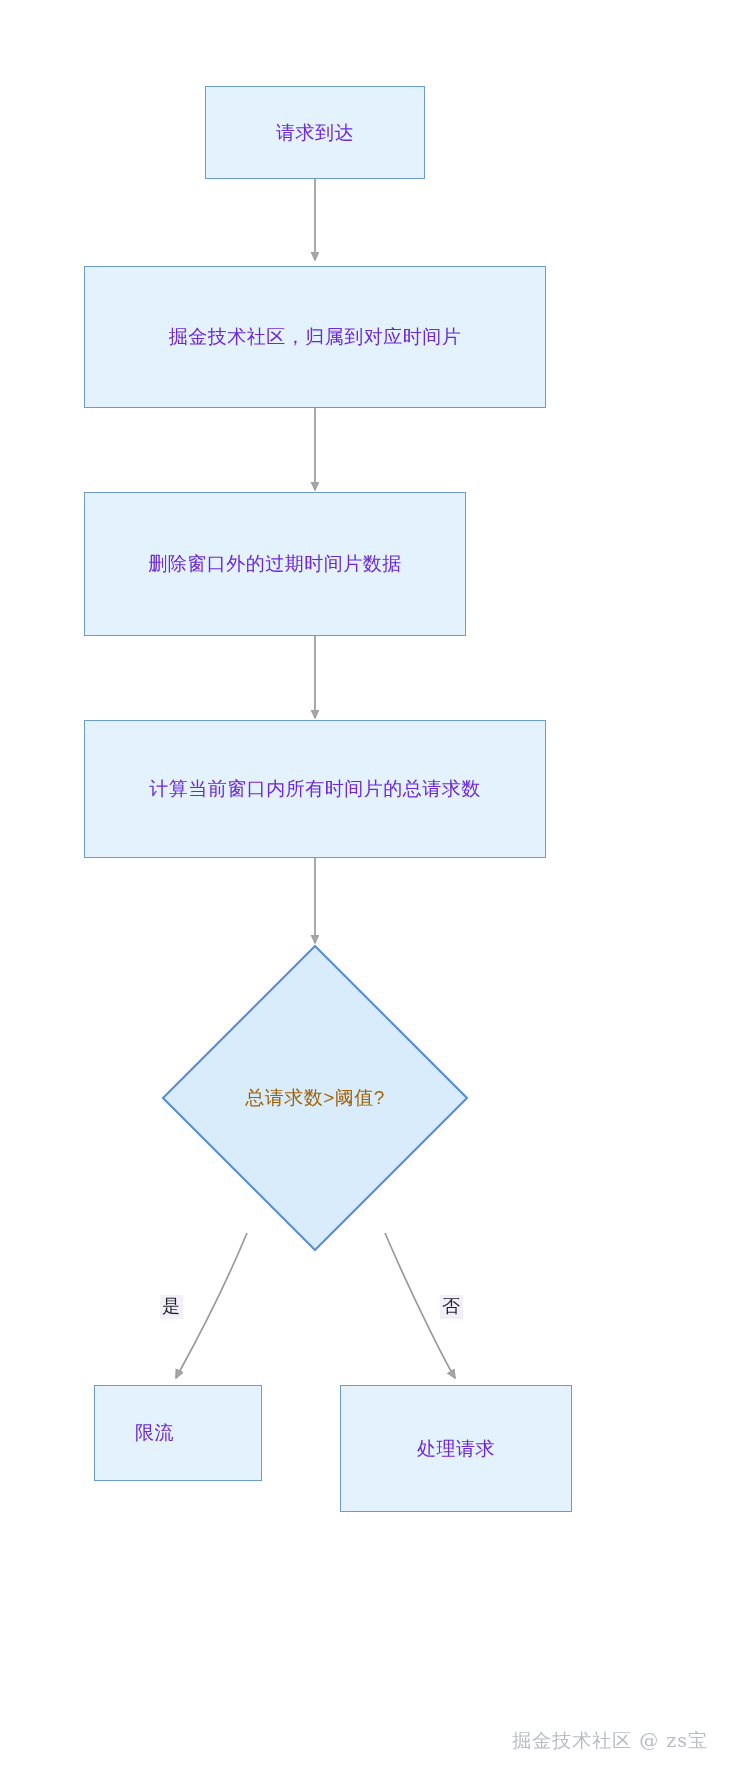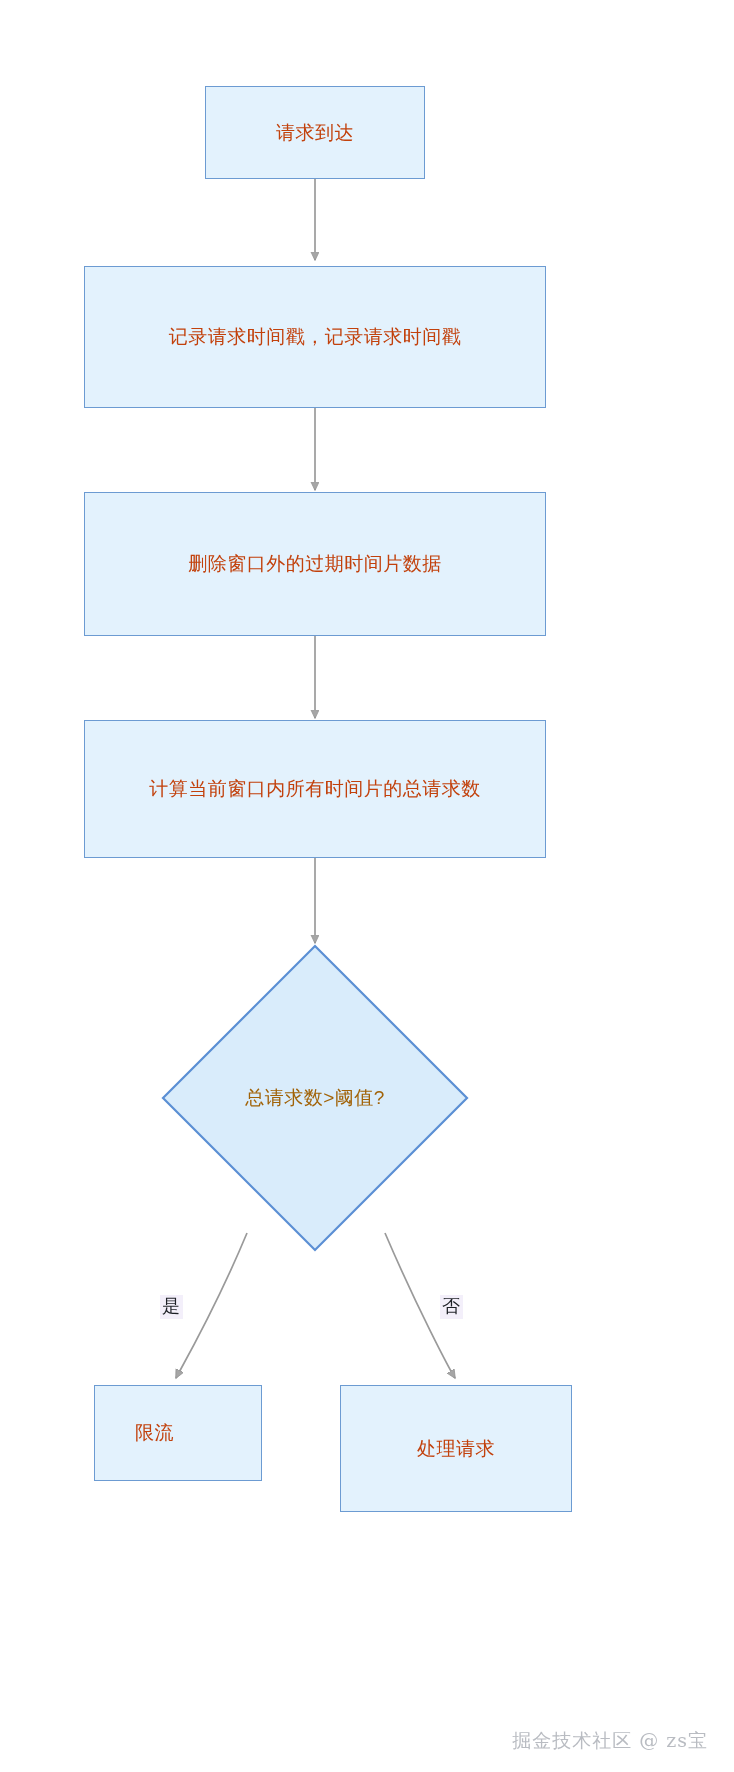--- a/index.html
+++ b/index.html
@@ -31,21 +31,21 @@
   }
   .node-box {
     position: absolute;
     box-sizing: border-box;
     background: #e3f2fd;
     border: 1.6px solid #6c9bd2;
     display: flex;
     align-items: center;
     justify-content: center;
     text-align: center;
-    color: #c2410c;
+    color: #6d28d9;
     font-size: 19px;
     line-height: 1.55;
     letter-spacing: 0.5px;
     padding: 0 18px;
   }
   .node-label {
     display: block;
     width: 100%;
   }
   .diamond-wrap {
@@ -114,24 +114,24 @@
     <path d="M 247,1233 C 215,1310 180,1370 176,1378" fill="none" stroke="#9a9a9a" stroke-width="1.7" marker-end="url(#arrowhead)"></path>
 
     <path d="M 385,1233 C 418,1310 450,1370 455,1378" fill="none" stroke="#9a9a9a" stroke-width="1.7" marker-end="url(#arrowhead)"></path>
   </svg>
 
   <div class="node-box" style="left:205px; top:86px; width:220px; height:93px;">
     <span class="node-label">请求到达</span>
   </div>
 
   <div class="node-box" style="left:84px; top:266px; width:462px; height:142px;">
-    <span class="node-label">记录请求时间戳，记录请求时间戳</span>
+    <span class="node-label">掘金技术社区，归属到对应时间片</span>
   </div>
 
-  <div class="node-box" style="left:84px; top:492px; width:462px; height:144px;">
+  <div class="node-box" style="left:84px; top:492px; width:382px; height:144px;">
     <span class="node-label">删除窗口外的过期时间片数据</span>
   </div>
 
   <div class="node-box" style="left:84px; top:720px; width:462px; height:138px; padding:0 62px;">
     <span class="node-label">计算当前窗口内所有时间片的总请求数</span>
   </div>
 
   <div class="diamond-wrap" style="left:160px; top:943px; width:310px; height:310px;">
     <svg class="diamond-shape" viewBox="0 0 310 310" preserveAspectRatio="none">
       <polygon points="155,3 307,155 155,307 3,155" fill="#d9ecfb" stroke="#5b8fd4" stroke-width="2.2"></polygon>

